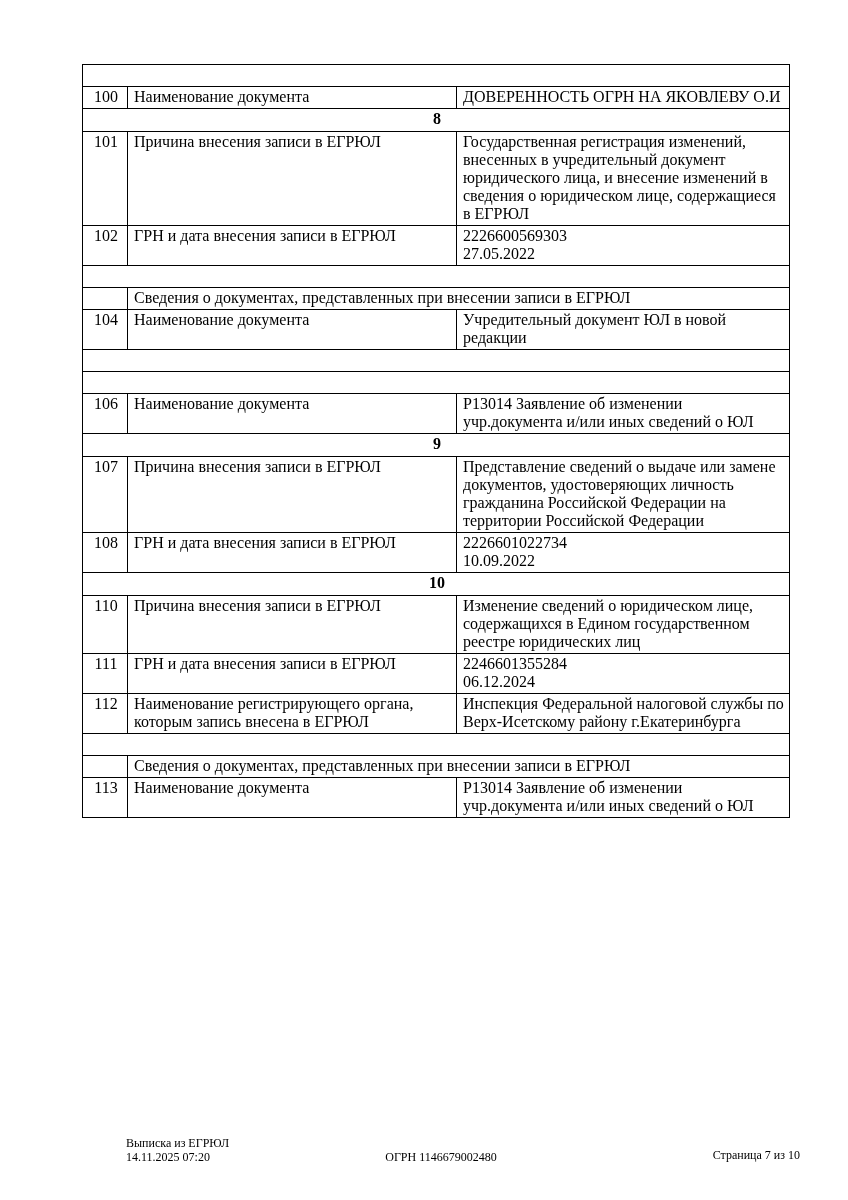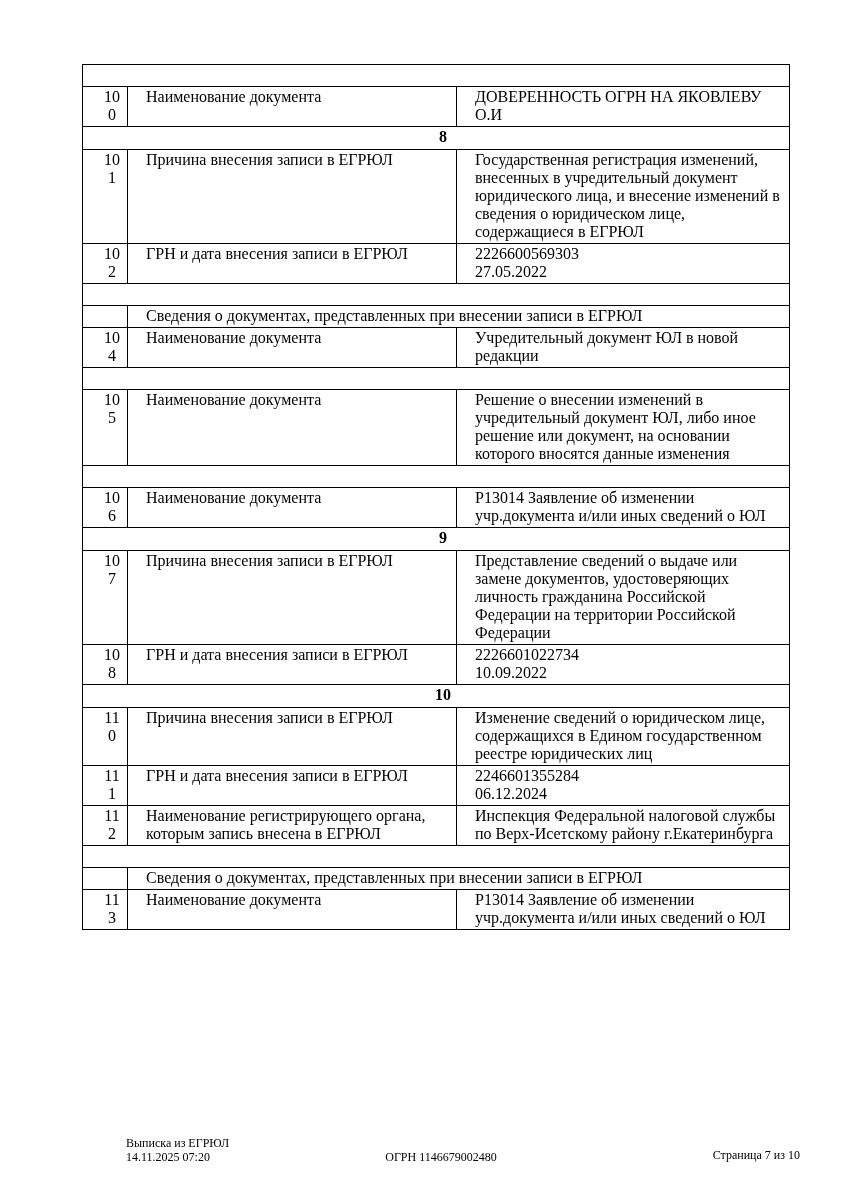--- a/index.html
+++ b/index.html
@@ -21,21 +21,21 @@
     top: 64px;
   }
   table.egrul {
     border-collapse: collapse;
     table-layout: fixed;
     width: 707px;
   }
   table.egrul td {
     border: 1px solid #000;
     vertical-align: top;
-    padding: 1px 4px 2px 18px;
+    padding: 1px 4px 2px 6px;
     font-size: 16px;
     line-height: 18px;
     word-wrap: break-word;
   }
   td.cell-num {
     text-align: center;
     padding-left: 2px;
     padding-right: 2px;
   }
   td.cell-value {
@@ -111,25 +111,20 @@
           <td class="cell-subheader" colspan="2">Сведения о документах, представленных при внесении записи в ЕГРЮЛ</td>
         </tr>
         <tr class="row-data">
           <td class="cell-num">104</td>
           <td class="cell-label">Наименование документа</td>
           <td class="cell-value">Учредительный документ ЮЛ в новой редакции</td>
         </tr>
         <tr class="row-spacer">
           <td class="cell-spacer" colspan="3"></td>
         </tr>
-        <tr class="row-data">
-          <td class="cell-num">105</td>
-          <td class="cell-label">Наименование документа</td>
-          <td class="cell-value">Решение о внесении изменений в учредительный документ ЮЛ, либо иное решение или документ, на основании которого вносятся данные изменения</td>
-        </tr>
         <tr class="row-spacer">
           <td class="cell-spacer" colspan="3"></td>
         </tr>
         <tr class="row-data">
           <td class="cell-num">106</td>
           <td class="cell-label">Наименование документа</td>
           <td class="cell-value">Р13014 Заявление об изменении учр.документа и/или иных сведений о ЮЛ</td>
         </tr>
         <tr class="row-section">
           <td class="cell-section" colspan="3">9</td>

